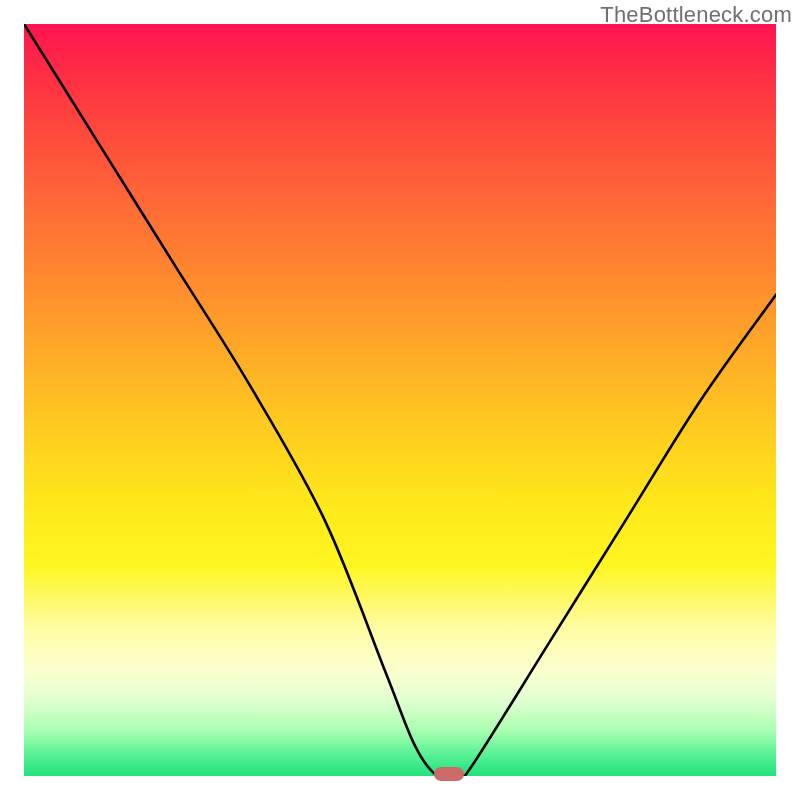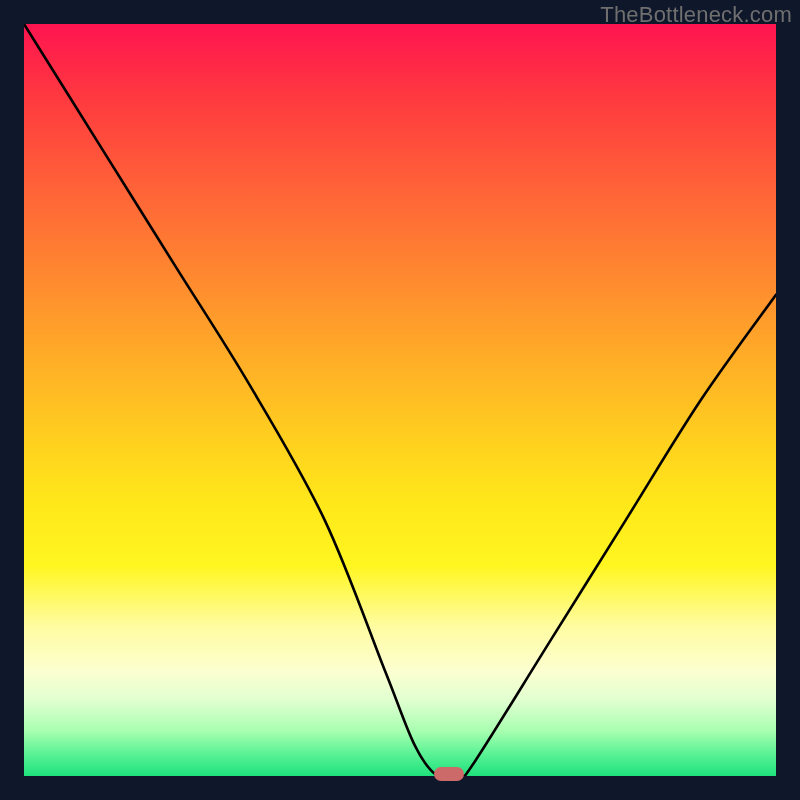--- a/index.html
+++ b/index.html
@@ -10,21 +10,21 @@
     background: #000;
     overflow: hidden;
     font-family: Arial, Helvetica, sans-serif;
   }
   .frame {
     position: absolute;
     top: 0;
     left: 0;
     width: 800px;
     height: 800px;
-    background: #0f172a;
+    background: #ffffff;
   }
   .plot {
     position: absolute;
     top: 24px;
     left: 24px;
     width: 752px;
     height: 752px;
     background: linear-gradient(
       to bottom,
       #ff1450 0%,

